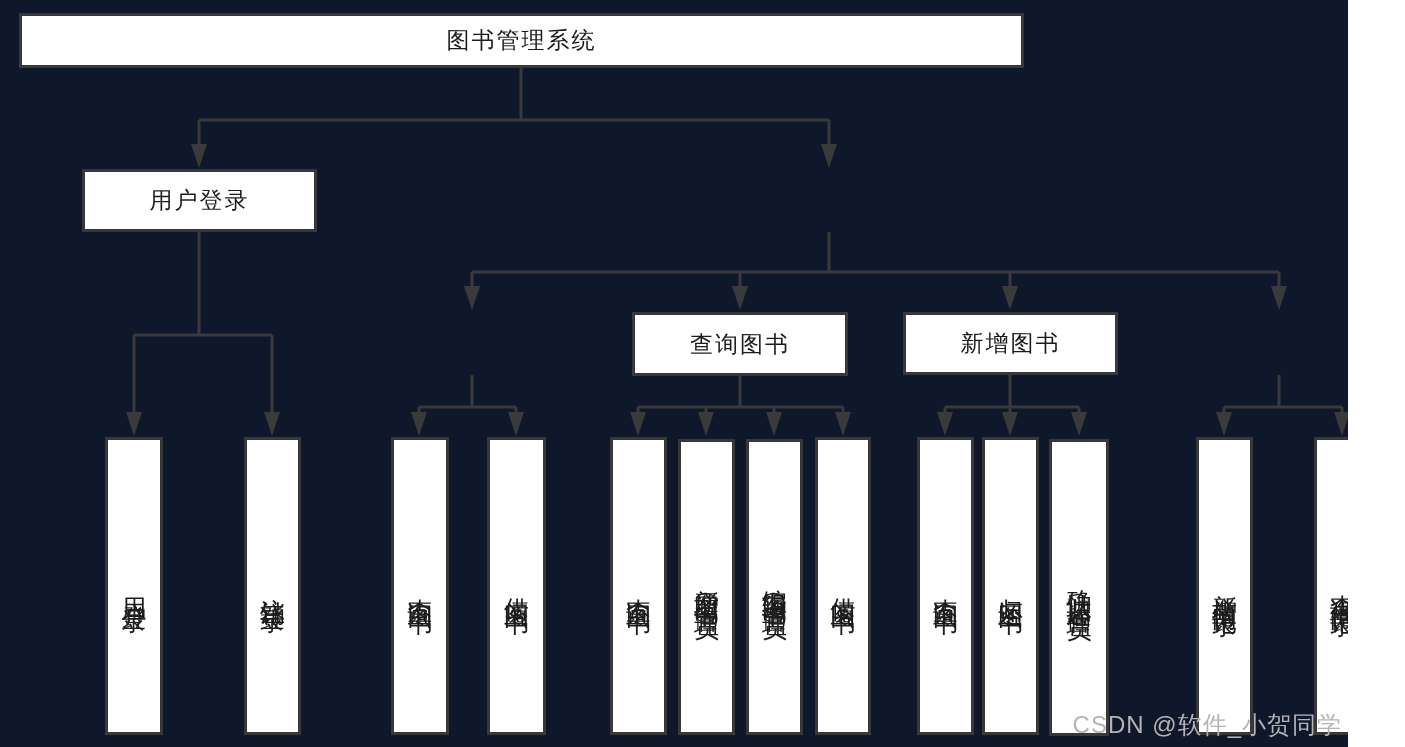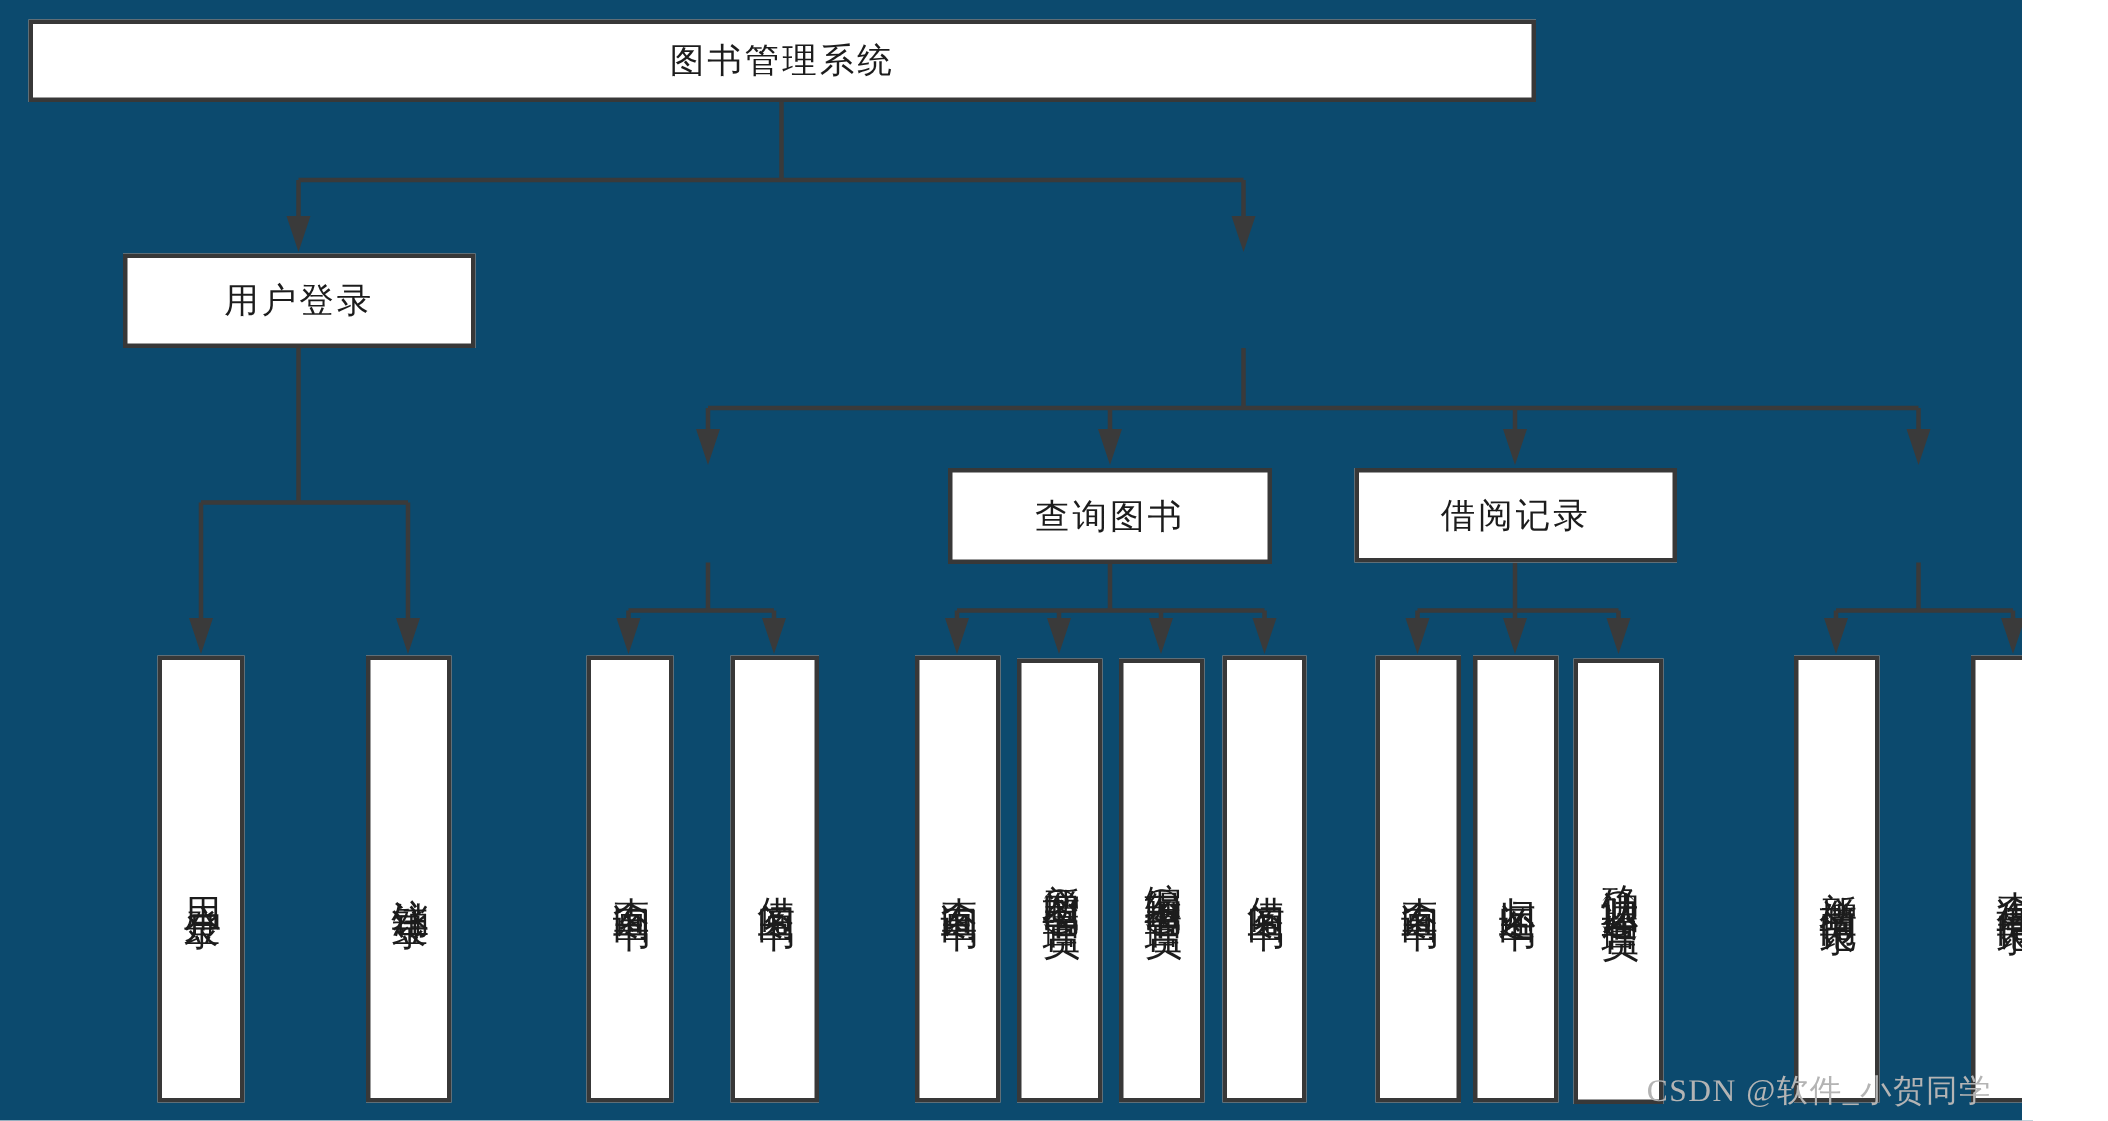--- a/index.html
+++ b/index.html
@@ -1,37 +1,37 @@
 <!DOCTYPE html>
 <html><head>
 <meta charset="utf-8">
 <style>
   html,body{margin:0;padding:0;background:#fff;}
   #stage{
-    position:relative;width:1348px;height:747px;background:#0c4a6e;
-    font-family:Liberation Serif, serif;
+    position:relative;width:1348px;height:747px;background:#0f172a;
+    font-family:Liberation Sans, sans-serif;
     overflow:hidden;
   }
   .node{
     position:absolute;box-sizing:border-box;border:3px solid #383838;
     background:#ffffff;display:flex;align-items:center;justify-content:center;
     color:#1c1c1c;
   }
   .hbox{font-size:23px;letter-spacing:2px;}
   .vbox .vtext{
     writing-mode:vertical-rl;text-orientation:mixed;
     font-size:25px;letter-spacing:4px;line-height:1;
     white-space:nowrap;
   }
   #wires{position:absolute;left:0;top:0;pointer-events:none;}
   #wires path{stroke:#3a3a3a;stroke-width:3;fill:none;}
   #wires polygon{fill:#3a3a3a;stroke:none;}
   .watermark{
-    position:absolute;right:20px;bottom:6px;
-    font-size:21px;color:#b4b4b4;letter-spacing:1px;
+    position:absolute;right:6px;bottom:6px;
+    font-size:24px;color:#b4b4b4;letter-spacing:1px;
   }
 </style>
 </head>
 <body>
 
 <div id="stage">
 
   <svg id="wires" width="1405" height="747" viewBox="0 0 1405 747">
 
     <path d="M521 68 V120 M199 120 H829 M199 120 V146 M829 120 V146"></path>
@@ -73,21 +73,21 @@
   </div>
 
   <div class="node hbox" style="left:82px;top:169px;width:235px;height:63px">
     <span>用户登录</span>
   </div>
 
   <div class="node hbox" style="left:632px;top:312px;width:216px;height:64px">
     <span>查询图书</span>
   </div>
   <div class="node hbox" style="left:903px;top:312px;width:215px;height:63px">
-    <span>借阅记录</span>
+    <span>新增图书</span>
   </div>
 
   <div class="node vbox" style="left:105px;top:437px;width:58px;height:298px">
     <span class="vtext">用户登录</span>
   </div>
   <div class="node vbox" style="left:244px;top:437px;width:57px;height:298px">
     <span class="vtext">注销登录</span>
   </div>
 
   <div class="node vbox" style="left:391px;top:437px;width:58px;height:298px">

